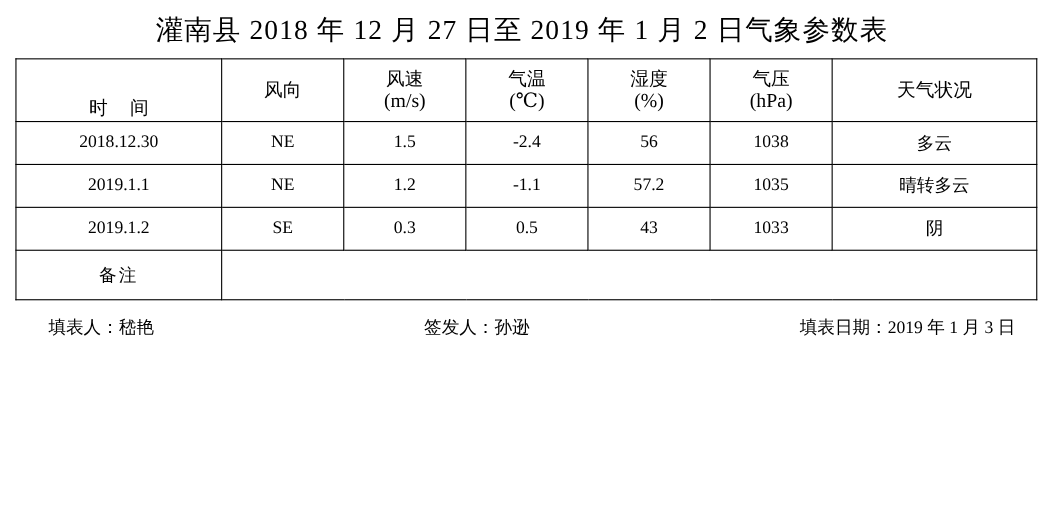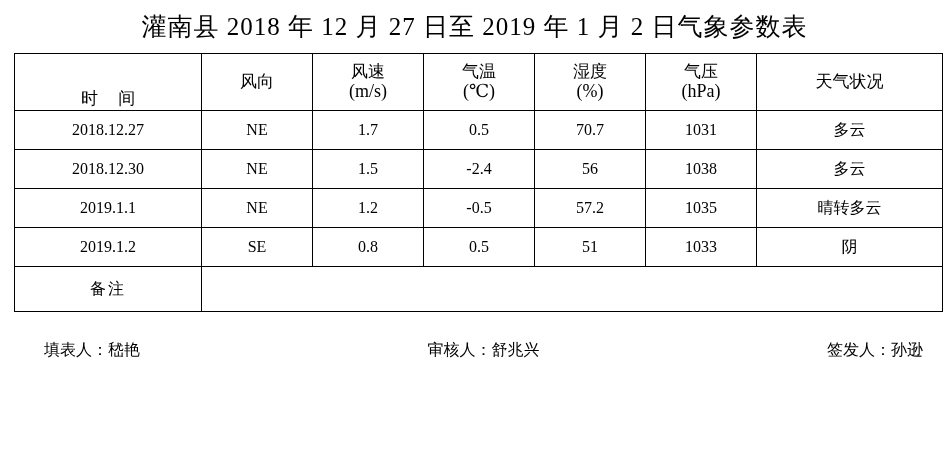--- a/index.html
+++ b/index.html
@@ -78,21 +78,21 @@
 
   .remark-row td {
     height: 44px;
   }
   .remark-label {
     letter-spacing: 2px;
   }
   .footer {
     display: flex;
     width: 921px;
-    margin: 16px auto;
+    margin: 3px auto;
     padding-top: 12px;
     font-size: 16px;
     justify-content: space-between;
     padding-left: 30px;
     padding-right: 12px;
     box-sizing: border-box;
     text-align: center;
   }
   .footer span {
     white-space: nowrap;
@@ -133,61 +133,52 @@
           <span class="hdr-line1">气压</span>
           <span class="hdr-line2">(hPa)</span>
         </td>
         <td class="col-weather">
           <span class="hdr-line1">天气状况</span>
         </td>
       </tr>
     </thead>
     <tbody>
       <tr>
-        <td class="col-date num">2018.12.27</td>
-        <td class="col-wind-dir num">NE</td>
-        <td class="col-wind-spd num">1.7</td>
-        <td class="col-temp num">0.5</td>
-        <td class="col-hum num">70.7</td>
-        <td class="col-pres num">1031</td>
-        <td class="col-weather">多云</td>
-      </tr>
-      <tr>
         <td class="col-date num">2018.12.30</td>
         <td class="col-wind-dir num">NE</td>
         <td class="col-wind-spd num">1.5</td>
         <td class="col-temp num">-2.4</td>
         <td class="col-hum num">56</td>
         <td class="col-pres num">1038</td>
         <td class="col-weather">多云</td>
       </tr>
       <tr>
         <td class="col-date num">2019.1.1</td>
         <td class="col-wind-dir num">NE</td>
         <td class="col-wind-spd num">1.2</td>
-        <td class="col-temp num">-0.5</td>
+        <td class="col-temp num">-1.1</td>
         <td class="col-hum num">57.2</td>
         <td class="col-pres num">1035</td>
         <td class="col-weather">晴转多云</td>
       </tr>
       <tr>
         <td class="col-date num">2019.1.2</td>
         <td class="col-wind-dir num">SE</td>
-        <td class="col-wind-spd num">0.8</td>
+        <td class="col-wind-spd num">0.3</td>
         <td class="col-temp num">0.5</td>
-        <td class="col-hum num">51</td>
+        <td class="col-hum num">43</td>
         <td class="col-pres num">1033</td>
         <td class="col-weather">阴</td>
       </tr>
       <tr class="remark-row">
         <td class="col-date remark-label">备注</td>
         <td colspan="6"></td>
       </tr>
     </tbody>
   </table>
 
   <div class="footer">
     <span>填表人：嵇艳</span>
-    <span>审核人：舒兆兴</span>
     <span>签发人：孙逊</span>
+    <span>填表日期：2019 年 1 月 3 日</span>
   </div>
 
 </div>
 
 </body></html>

